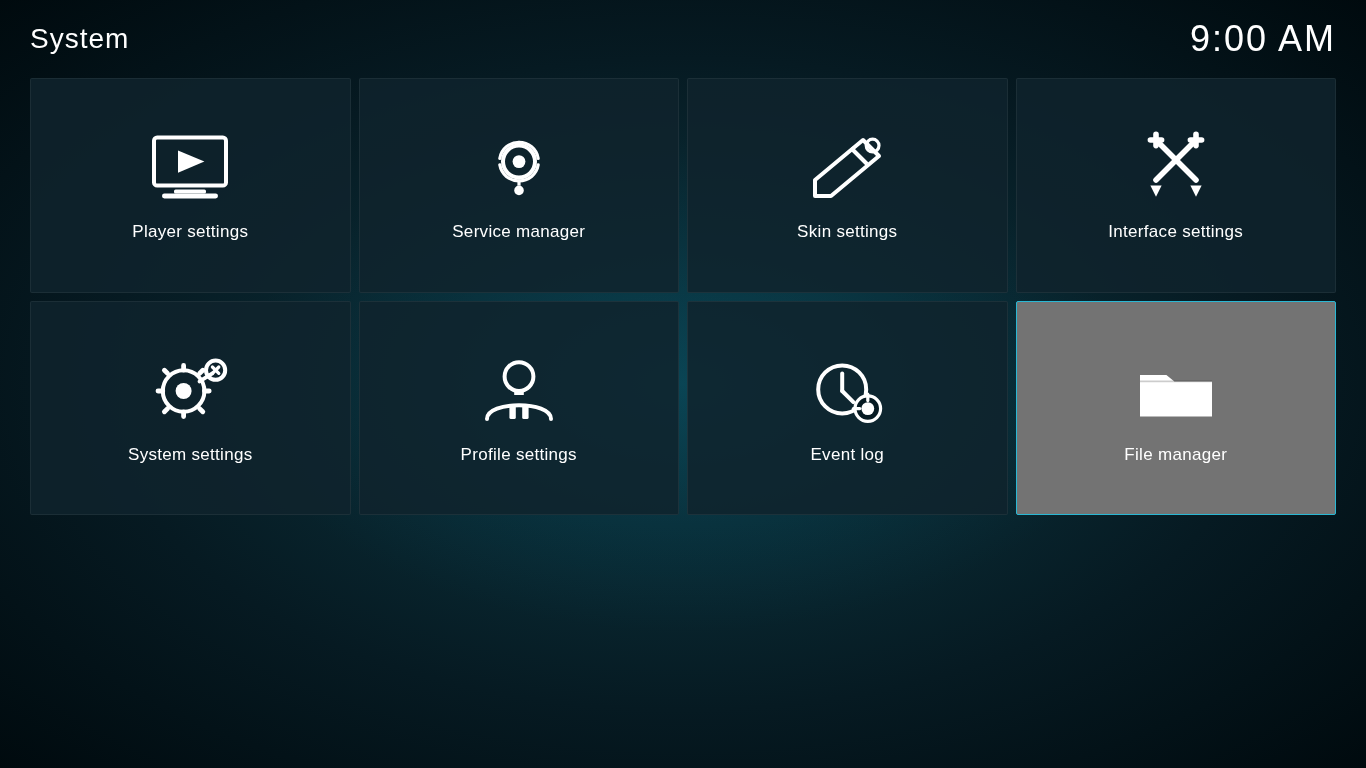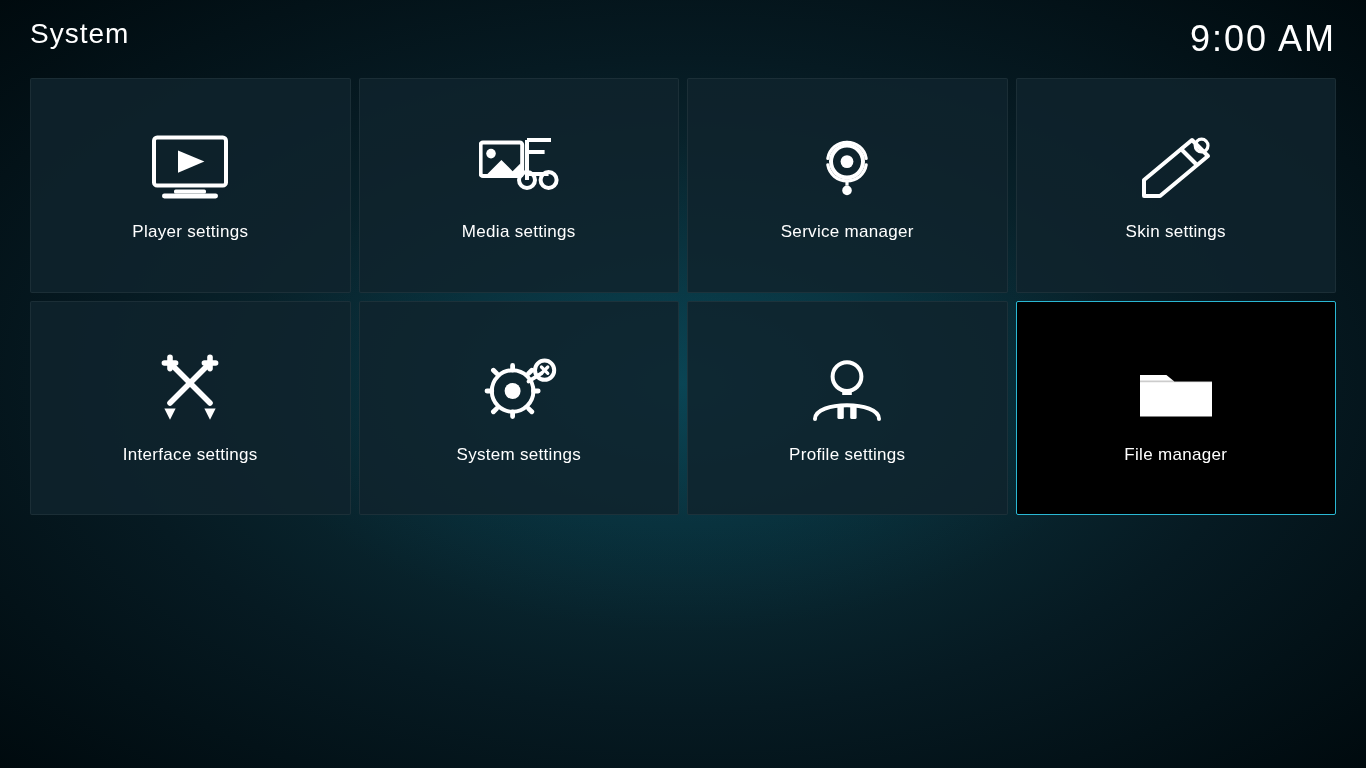--- a/index.html
+++ b/index.html
@@ -23,20 +23,21 @@
       transform: translate(-50%, -50%);
       width: 900px;
       height: 500px;
       background: radial-gradient(ellipse, rgba(0,100,130,0.25) 0%, transparent 70%);
       pointer-events: none;
     }
 
     header {
       display: flex;
       justify-content: space-between;
+      align-items: center;
       padding: 18px 30px 10px;
       position: relative;
       z-index: 10;
     }
 
     .header-title {
       font-size: 28px;
       font-weight: 300;
       letter-spacing: 1px;
       color: #fff;
@@ -65,21 +66,21 @@
       flex-direction: column;
       align-items: center;
       justify-content: center;
       cursor: pointer;
       transition: background 0.15s;
       position: relative;
       border-radius: 2px;
     }
 
     .tile.active {
-      background: #000000;
+      background: #737373;
       border-color: #2ab8d4;
     }
 
     .tile-icon {
       margin-bottom: 14px;
       display: flex;
       align-items: center;
       justify-content: center;
     }
 
@@ -109,36 +110,20 @@
 <div class="tile">
       <div class="tile-icon">
         <svg viewBox="0 0 100 80" xmlns="http://www.w3.org/2000/svg">
     <rect x="5" y="2" width="90" height="60" rx="4" ry="4" fill="none" stroke="#fff" stroke-width="5"></rect>
     <polygon points="35,18 35,46 68,32" fill="#fff"></polygon>
     <rect x="30" y="67" width="40" height="5" rx="2" fill="#fff"></rect>
     <rect x="15" y="72" width="70" height="6" rx="3" fill="#fff"></rect>
   </svg>
       </div>
       <span class="tile-label">Player settings</span>
-    </div>
-    <div class="tile">
-      <div class="tile-icon">
-        <svg viewBox="0 0 100 80" xmlns="http://www.w3.org/2000/svg">
-    <rect x="2" y="8" width="52" height="42" rx="3" fill="none" stroke="#fff" stroke-width="5"></rect>
-    <circle cx="15" cy="22" r="6" fill="#fff"></circle>
-    <polygon points="8,50 28,30 42,44 52,34 54,50" fill="#fff"></polygon>
-    <path d="M60 5 L60 55" stroke="#fff" stroke-width="5"></path>
-    <path d="M60 5 L90 5" stroke="#fff" stroke-width="5"></path>
-    <path d="M60 20 L82 20" stroke="#fff" stroke-width="5"></path>
-    <circle cx="87" cy="55" r="10" fill="none" stroke="#fff" stroke-width="5"></circle>
-    <circle cx="60" cy="55" r="10" fill="none" stroke="#fff" stroke-width="5"></circle>
-    <rect x="60" y="45" width="27" height="5" fill="#fff"></rect>
-  </svg>
-      </div>
-      <span class="tile-label">Media settings</span>
     </div>
     <div class="tile">
       <div class="tile-icon">
         <svg viewBox="0 0 100 80" xmlns="http://www.w3.org/2000/svg">
     <circle cx="50" cy="32" r="20" fill="none" stroke="#fff" stroke-width="5"></circle>
     <circle cx="50" cy="32" r="8" fill="#fff"></circle>
     <path d="M50 8 C62 8 72 16 74 28" stroke="#fff" stroke-width="4" fill="none" stroke-linecap="round"></path>
     <path d="M74 36 C72 48 62 56 50 56" stroke="#fff" stroke-width="4" fill="none" stroke-linecap="round"></path>
     <path d="M26 28 C28 16 38 8 50 8" stroke="#fff" stroke-width="4" fill="none" stroke-linecap="round"></path>
     <path d="M50 56 C38 56 28 48 26 36" stroke="#fff" stroke-width="4" fill="none" stroke-linecap="round"></path>
@@ -192,20 +177,34 @@
         <svg viewBox="0 0 100 80" xmlns="http://www.w3.org/2000/svg">
     <circle cx="50" cy="22" r="18" fill="none" stroke="#fff" stroke-width="5"></circle>
     <path d="M10 75 C10 52 90 52 90 75" fill="none" stroke="#fff" stroke-width="5" stroke-linecap="round"></path>
     <rect x="44" y="40" width="12" height="5" fill="#fff"></rect>
     <rect x="38" y="58" width="8" height="17" rx="2" fill="#fff"></rect>
     <rect x="54" y="58" width="8" height="17" rx="2" fill="#fff"></rect>
   </svg>
       </div>
       <span class="tile-label">Profile settings</span>
     </div>
+    <div class="tile">
+      <div class="tile-icon">
+        <svg viewBox="0 0 100 80" xmlns="http://www.w3.org/2000/svg">
+    <circle cx="44" cy="38" r="30" fill="none" stroke="#fff" stroke-width="5"></circle>
+    <line x1="44" y1="18" x2="44" y2="40" stroke="#fff" stroke-width="5" stroke-linecap="round"></line>
+    <line x1="44" y1="40" x2="58" y2="54" stroke="#fff" stroke-width="5" stroke-linecap="round"></line>
+    <circle cx="76" cy="62" r="16" fill="#061a22" stroke="#fff" stroke-width="4"></circle>
+    <circle cx="76" cy="62" r="8" fill="#fff"></circle>
+    <line x1="76" y1="44" x2="76" y2="52" stroke="#fff" stroke-width="4" stroke-linecap="round"></line>
+    <line x1="58" y1="62" x2="66" y2="62" stroke="#fff" stroke-width="4" stroke-linecap="round"></line>
+  </svg>
+      </div>
+      <span class="tile-label">Event log</span>
+    </div>
     <div class="tile active">
       <div class="tile-icon">
         <svg viewBox="0 0 100 80" xmlns="http://www.w3.org/2000/svg">
     <path d="M5 20 L5 72 L95 72 L95 28 L48 28 L38 20 Z" fill="#fff"></path>
     <path d="M5 28 L95 28" stroke="rgba(0,0,0,0.2)" stroke-width="2"></path>
   </svg>
       </div>
       <span class="tile-label">File manager</span>
     </div>
   </div>

